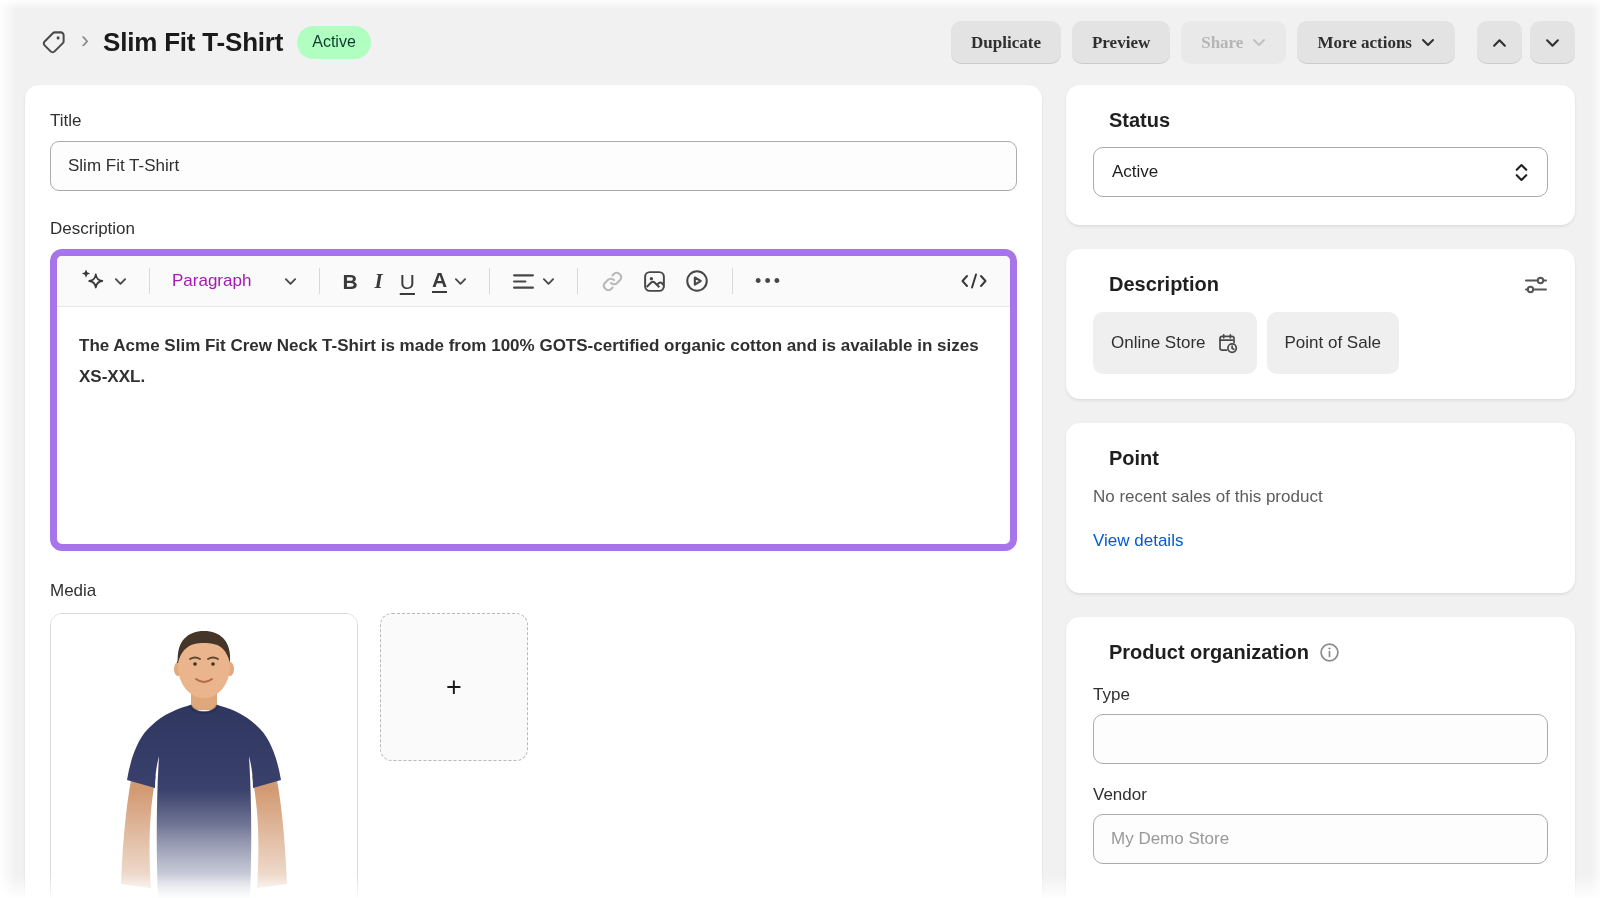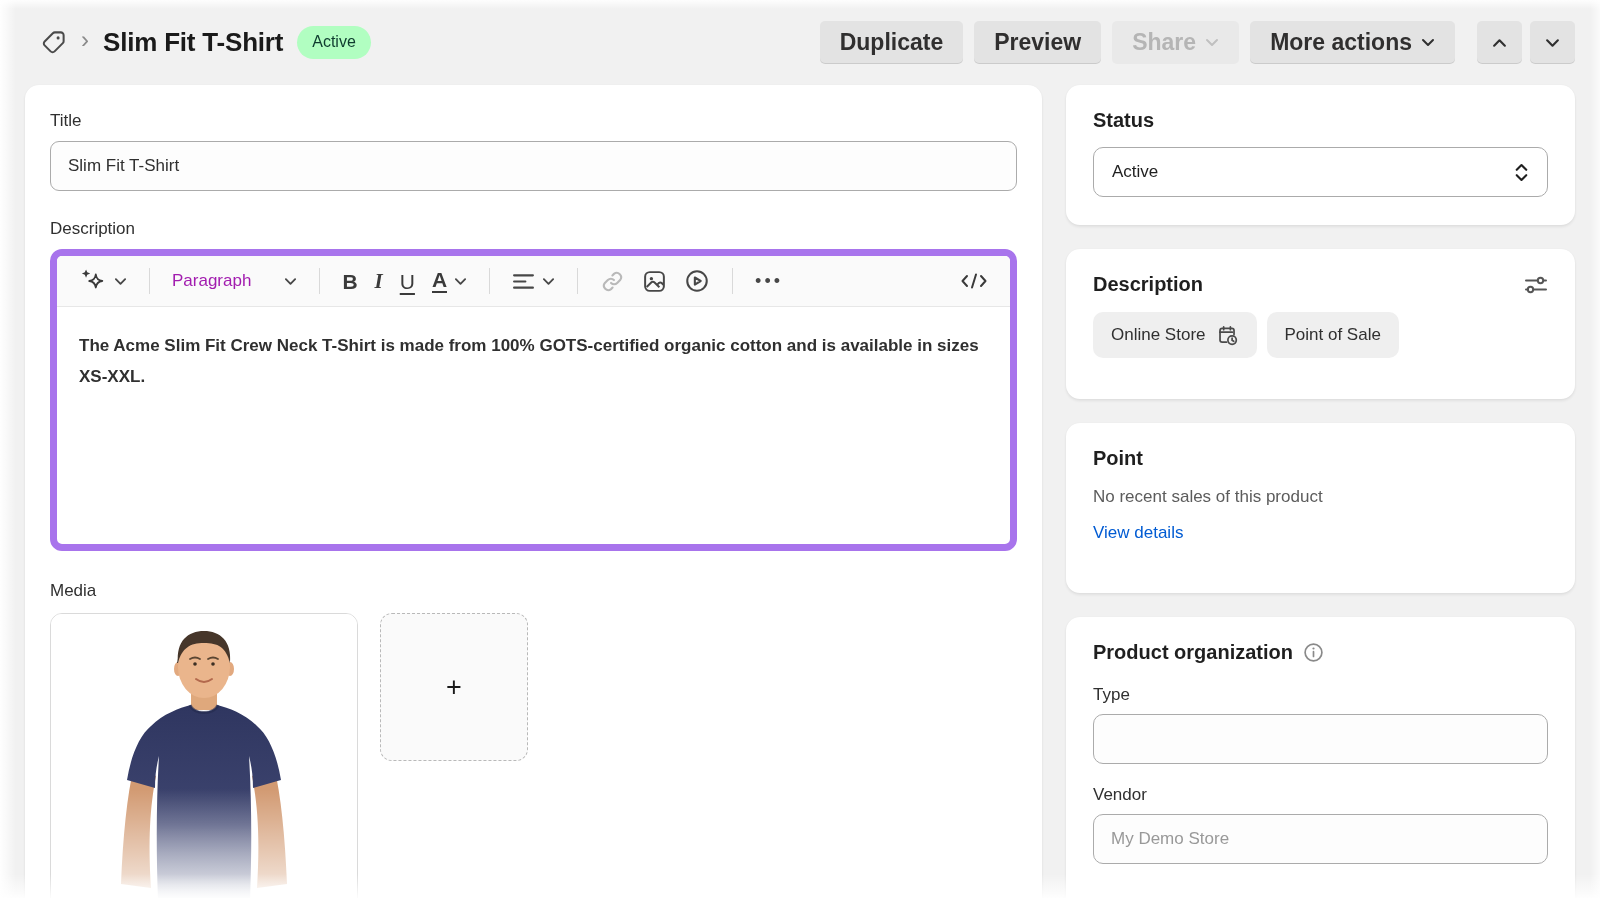--- a/index.html
+++ b/index.html
@@ -7,22 +7,22 @@
        font-family:"Liberation Sans","DejaVu Sans",sans-serif;color:#303030;}
   .page{position:relative;width:1600px;height:898px;overflow:hidden;}
 
   
   .header{position:absolute;top:0;left:0;right:0;height:85px;display:flex;align-items:center;padding:0 25px 0 40px;box-sizing:border-box;}
   .header-left{display:flex;align-items:center;gap:14px;}
   .crumb-chev{color:#8a8a8a;font-size:24px;line-height:1;margin-top:-4px;}
   .page-title{font-size:26px;font-weight:700;letter-spacing:-.2px;color:#1a1a1a;}
   .badge{background:#b1fec1;color:#0e3b2e;font-size:16px;border-radius:17px;padding:6px 15px;line-height:1.3;}
   .header-actions{margin-left:auto;display:flex;align-items:center;gap:11px;}
-  .btn{height:43px;padding:0 20px;background:#e3e3e3;border:none;border-radius:5px;
-       font-family:Liberation Sans, sans-serif;font-size:23px;font-weight:600;color:#302f2f;display:inline-flex;align-items:center;gap:9px;cursor:pointer;
+  .btn{height:43px;padding:0 20px;background:#e3e3e3;border:none;border-radius:10px;
+       font-family:Liberation Serif, serif;font-size:17px;font-weight:600;color:#302f2f;display:inline-flex;align-items:center;gap:9px;cursor:pointer;
        box-shadow:inset 0 -1px 0 rgba(0,0,0,.10);}
   .btn.disabled{background:#e9e9e9;color:#b5b5b5;box-shadow:none;}
   .btn.icon-only{width:45px;padding:0;justify-content:center;}
   .pager{display:flex;gap:8px;margin-left:11px;}
   .chev{display:inline-flex;}
 
   
   .main-card{position:absolute;left:25px;top:85px;width:1017px;height:880px;background:#fff;border-radius:14px;
              box-shadow:0 2px 3px rgba(0,0,0,.07),0 0 2px rgba(0,0,0,.04);padding:26px 25px;box-sizing:border-box;}
   .field-label{font-size:17px;color:#303030;margin-bottom:10px;}
@@ -45,30 +45,30 @@
   .media-block{margin-top:30px;}
   .media-row{display:flex;gap:22px;margin-top:12px;align-items:flex-start;}
   .media-image-card{width:306px;height:312px;border:1px solid #dadada;border-radius:12px;overflow:hidden;background:#fff;}
   .add-media{width:148px;height:148px;border:1px dashed #b9b9b9;border-radius:12px;background:#fafafa;
              display:flex;align-items:center;justify-content:center;font-size:27px;color:#1a1a1a;cursor:pointer;box-sizing:border-box;}
 
   
   .sidebar{position:absolute;left:1066px;top:85px;width:509px;display:flex;flex-direction:column;gap:24px;}
   .card{background:#fff;border-radius:14px;box-shadow:0 2px 3px rgba(0,0,0,.07),0 0 2px rgba(0,0,0,.04);
         padding:24px 27px;box-sizing:border-box;}
-  .card-heading{font-size:20px;font-weight:700;color:#1f1f1f;}
+  .card-heading{font-size:20px;font-weight:700;color:#1f1f1f;margin-left:16px;}
   .card-head-row{display:flex;align-items:center;justify-content:space-between;}
   .head-gap{display:flex;align-items:center;gap:10px;}
   .select{margin-top:15px;height:50px;border:1px solid #ababab;border-radius:10px;display:flex;align-items:center;justify-content:space-between;
           padding:0 18px;font-size:17px;color:#1f1f1f;cursor:pointer;background:#fff;box-sizing:border-box;}
   .pill-row{display:flex;gap:10px;margin-top:16px;}
-  .pill{height:46px;background:#efefef;border:none;border-radius:10px;padding:0 18px;display:inline-flex;align-items:center;gap:10px;
+  .pill{height:62px;background:#efefef;border:none;border-radius:10px;padding:0 18px;display:inline-flex;align-items:center;gap:10px;
         font-family:inherit;font-size:17px;color:#303030;cursor:pointer;}
   .sales-msg{margin-top:17px;font-size:17px;color:#5c5c5c;}
-  .link{margin-top:16px;font-size:17px;color:#005bd3;cursor:pointer;display:inline-block;}
+  .link{margin-top:24px;font-size:17px;color:#005bd3;cursor:pointer;display:inline-block;}
   .side-label{font-size:17px;color:#303030;margin-top:21px;}
   .side-input{margin-top:9px;height:50px;border:1px solid #ababab;border-radius:10px;background:#fdfdfd;display:flex;align-items:center;
               padding:16px 17px;font-size:17px;box-sizing:border-box;}
   .vendor-text{color:#999;}
   #card-status{height:140px;}
   #card-publishing{height:150px;}
   #card-sales{height:170px;}
   #card-organization{height:320px;}
 
   

